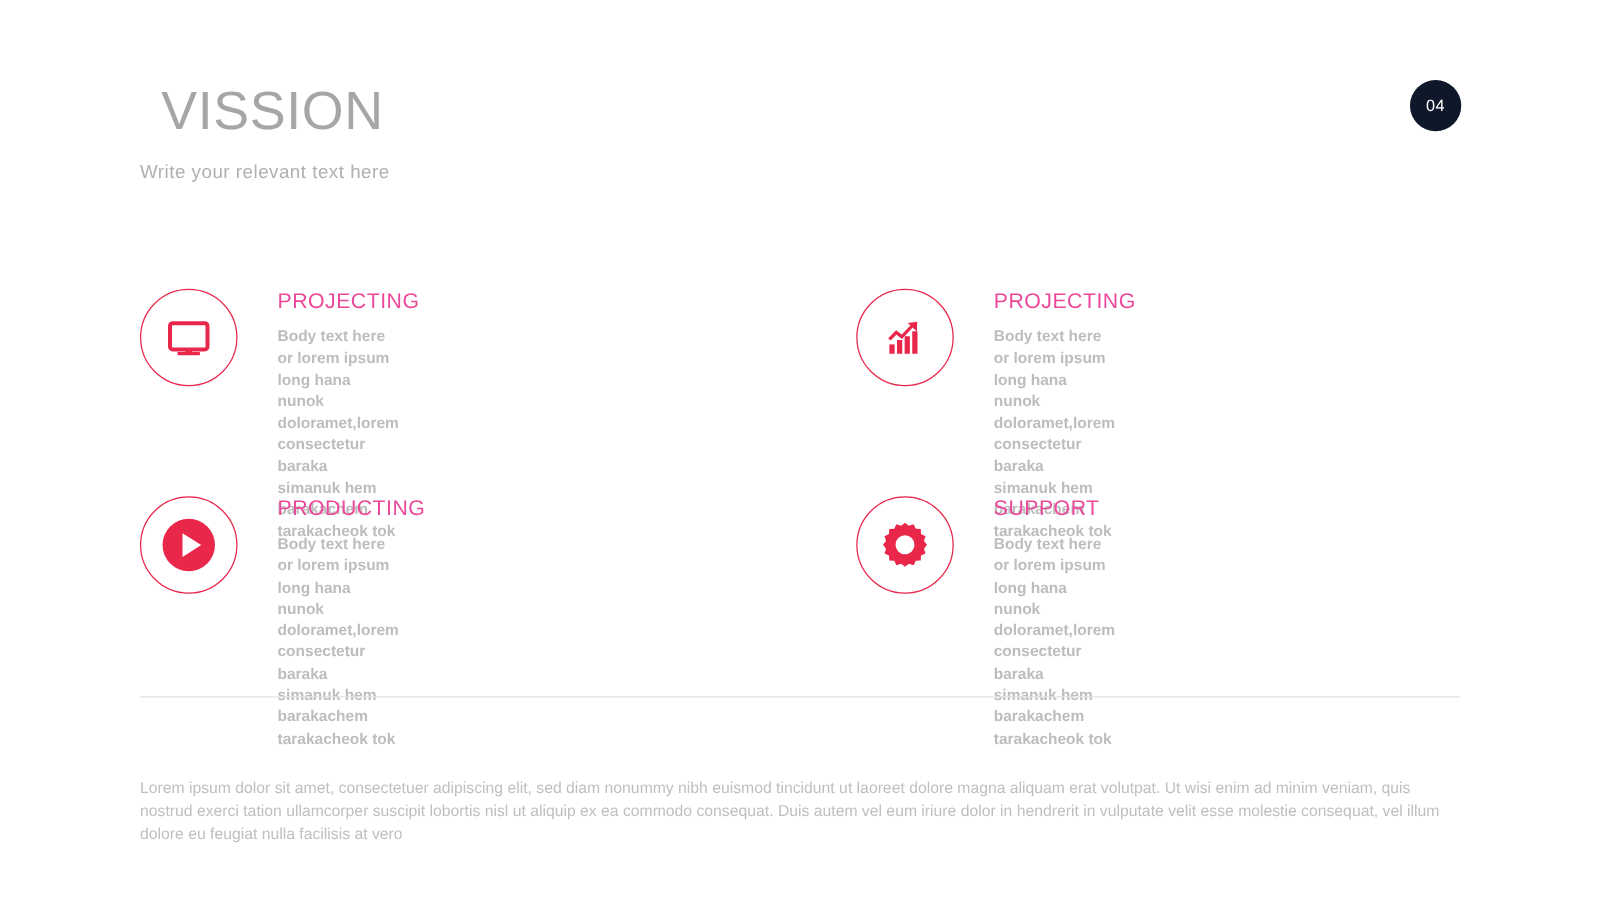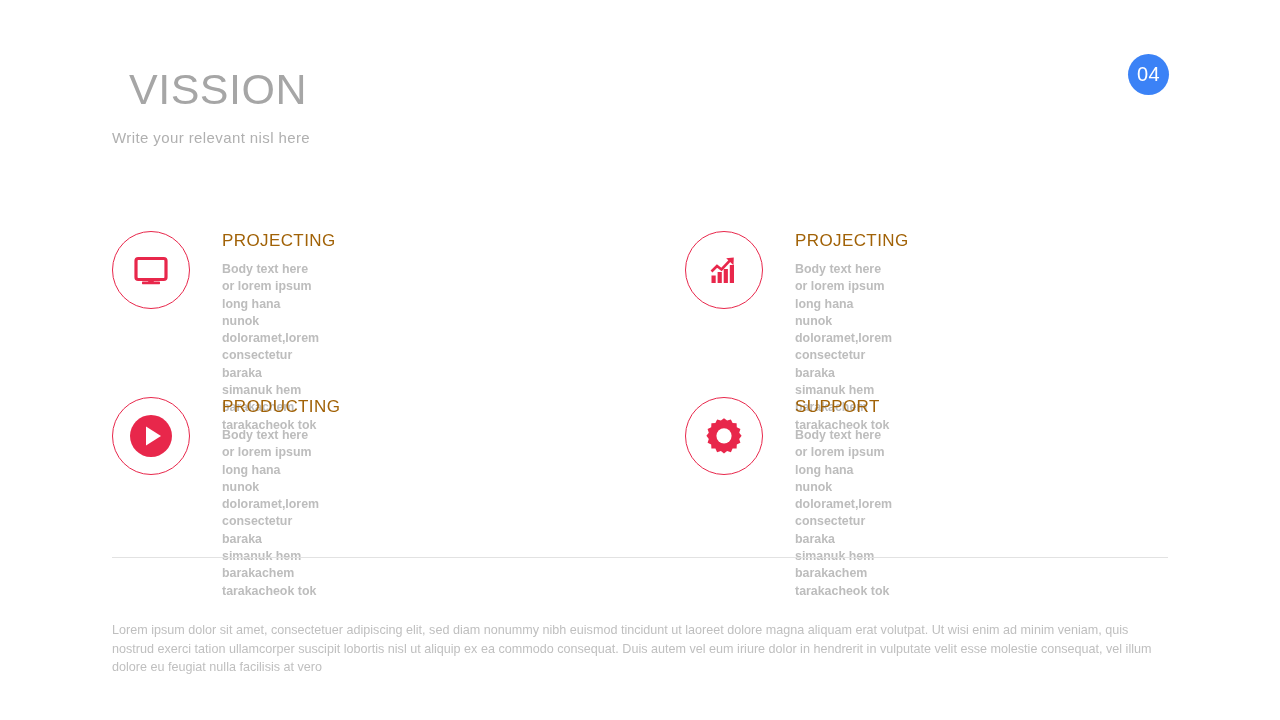--- a/index.html
+++ b/index.html
@@ -36,27 +36,27 @@
     font-weight: 400;
     letter-spacing: 0.4px;
     color: #b0b0b0;
     line-height: 1.2;
   }
 
   
   .page-badge {
     position: absolute;
     left: 1128px;
-    top: 54px;
+    top: 64px;
     width: 41px;
     height: 41px;
     border-radius: 50%;
-    background: #3b82f6;
+    background: #0f172a;
     color: #ffffff;
-    font-size: 20px;
+    font-size: 13px;
     display: flex;
     align-items: center;
     justify-content: center;
     letter-spacing: 0.5px;
   }
 
   
   .feature {
     position: absolute;
   }
@@ -74,21 +74,21 @@
     justify-content: center;
   }
   .feature .icon-ring svg {
     display: block;
   }
   .feature .f-title {
     position: absolute;
     font-size: 17px;
     font-weight: 400;
     letter-spacing: 0.4px;
-    color: #a16207;
+    color: #ec4899;
     line-height: 1.15;
   }
   .feature .f-body {
     position: absolute;
     font-size: 12.4px;
     font-weight: 700;
     color: #bdbdbd;
     line-height: 17.3px;
     white-space: pre-line;
   }
@@ -127,21 +127,21 @@
     color: #bfbfbf;
     line-height: 18.6px;
     text-align: left;
     margin-top: 24px;
   }
 </style>
 </head>
 <body>
 
 <div class="slide-title">VISSION</div>
-<div class="slide-subtitle">Write your relevant  nisl here</div>
+<div class="slide-subtitle">Write your relevant  text here</div>
 
 <div class="page-badge">04</div>
 
 <div class="feature col-left row-top">
   <div class="icon-ring">
     <svg width="40" height="40" viewBox="0 0 40 40" aria-hidden="true">
       <rect x="5" y="8.5" width="30" height="21" rx="2.2" ry="2.2" fill="none" stroke="#e8274b" stroke-width="3.2"></rect>
       <rect x="17.2" y="29.5" width="5.6" height="2.6" fill="#e8274b"></rect>
       <rect x="11" y="31.6" width="18" height="2.6" rx="0.6" fill="#e8274b"></rect>
     </svg>

